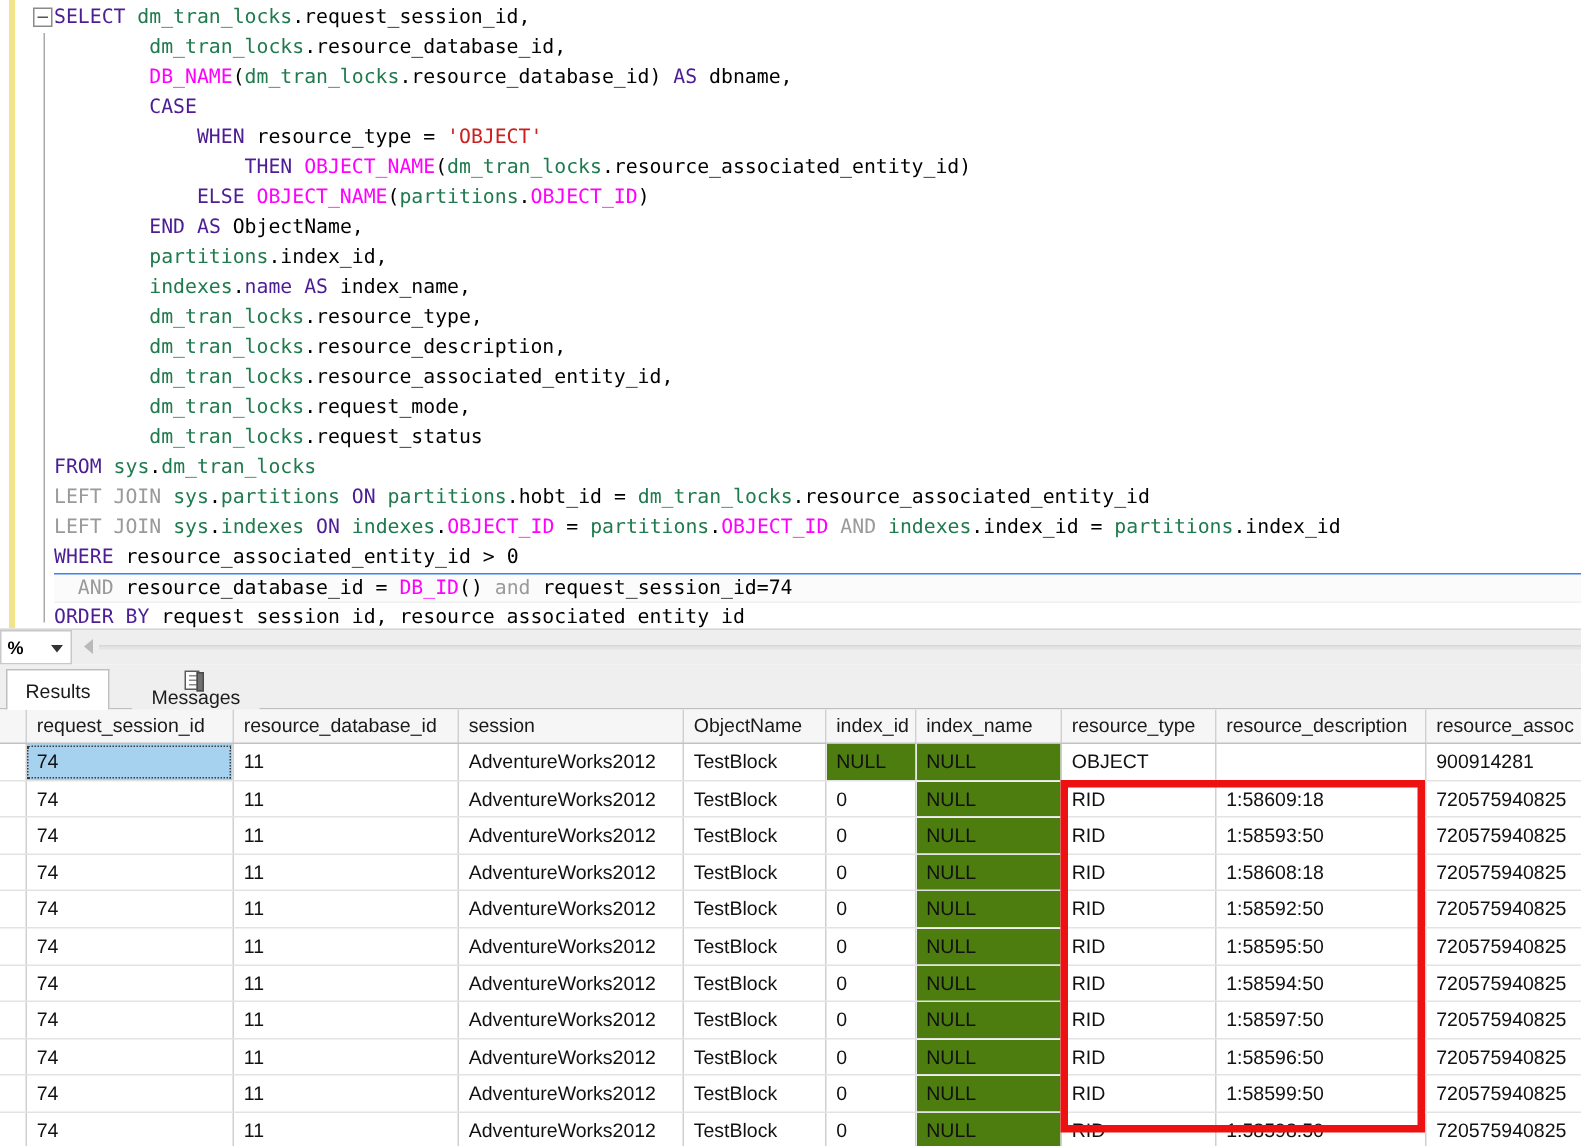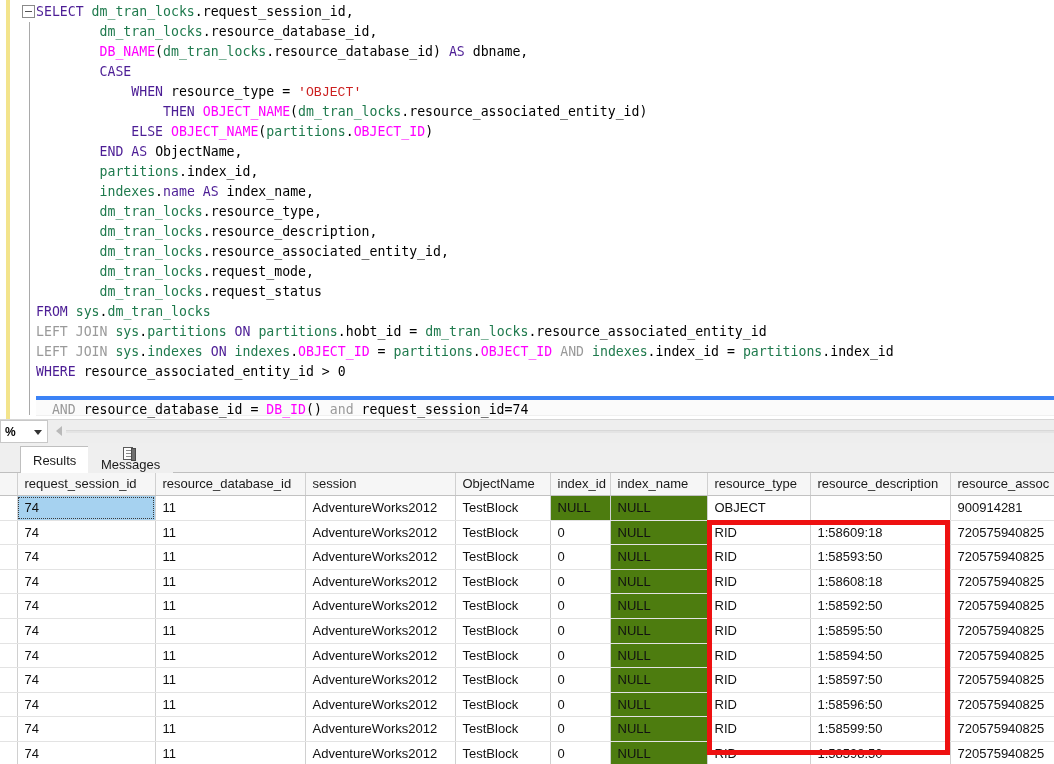--- a/index.html
+++ b/index.html
@@ -46,29 +46,28 @@
   #code {
     position:absolute; left:36px; top:2px; width:1018px;
     font-family:"DejaVu Sans Mono", monospace;
     font-size:13.2px; line-height:20px;
     white-space:pre; color:#000000;
   }
   .ln { height:20px; }
   .kw   { color:#4c1d95; }
   .kwg  { color:#9a9a9a; }   
   .fn   { color:#ff00ff; }
-  .str  { color:#cc2020;font-family:Liberation Mono, monospace; }
+  .str  { color:#cc2020; }
   .id   { color:#1f7a4d; }
   .num  { color:#000000; }
   .pl   { color:#000000; }
   .hl-band {
     background:#fbfbfb;
-    border-top:4px solid #3b82f6;
+    border-top:1px solid #3b82f6;
     border-bottom:1px solid #f0f0f0;
-    margin-top:14px;
   }
 
   
   #zoombar {
     position:absolute; left:0; top:419px; width:1054px; height:24px;
     background:#eeeeee; border-top:1px solid #d6d6d6;
   }
   .zoom-combo {
     position:absolute; left:0px; top:0px; width:48px; height:23px;
     background:#ffffff; border:1px solid #c8c8c8;
@@ -100,21 +99,21 @@
   .tab {
     position:absolute; top:3px; height:27px;
     display:flex; align-items:center; gap:5px;
     padding:0 12px; font-size:13px; color:#1a1a1a;
     background:#efefef; border:1px solid transparent;
   }
   .tab.active {
     background:#ffffff; border:1px solid #bfbfbf; border-bottom-color:#ffffff;
     top:3px; height:28px;
   }
-  #tab-results { left:20px;align-items:center; }
+  #tab-results { left:4px;align-items:center; }
   #tab-messages { left:88px;flex-direction:column; }
   .msg-icon { display:inline-block; width:15px; height:15px; position:relative; }
   .msg-icon .sheet {
     position:absolute; left:0; top:0; width:10px; height:13px;
     border:1px solid #5a5a5a; background:#fdfdfd;
   }
   .msg-icon .sheet::after {
     content:""; position:absolute; left:2px; top:2px; width:6px; height:1px;
     background:#8a8a8a; box-shadow:0 3px 0 #8a8a8a, 0 6px 0 #8a8a8a;
   }

